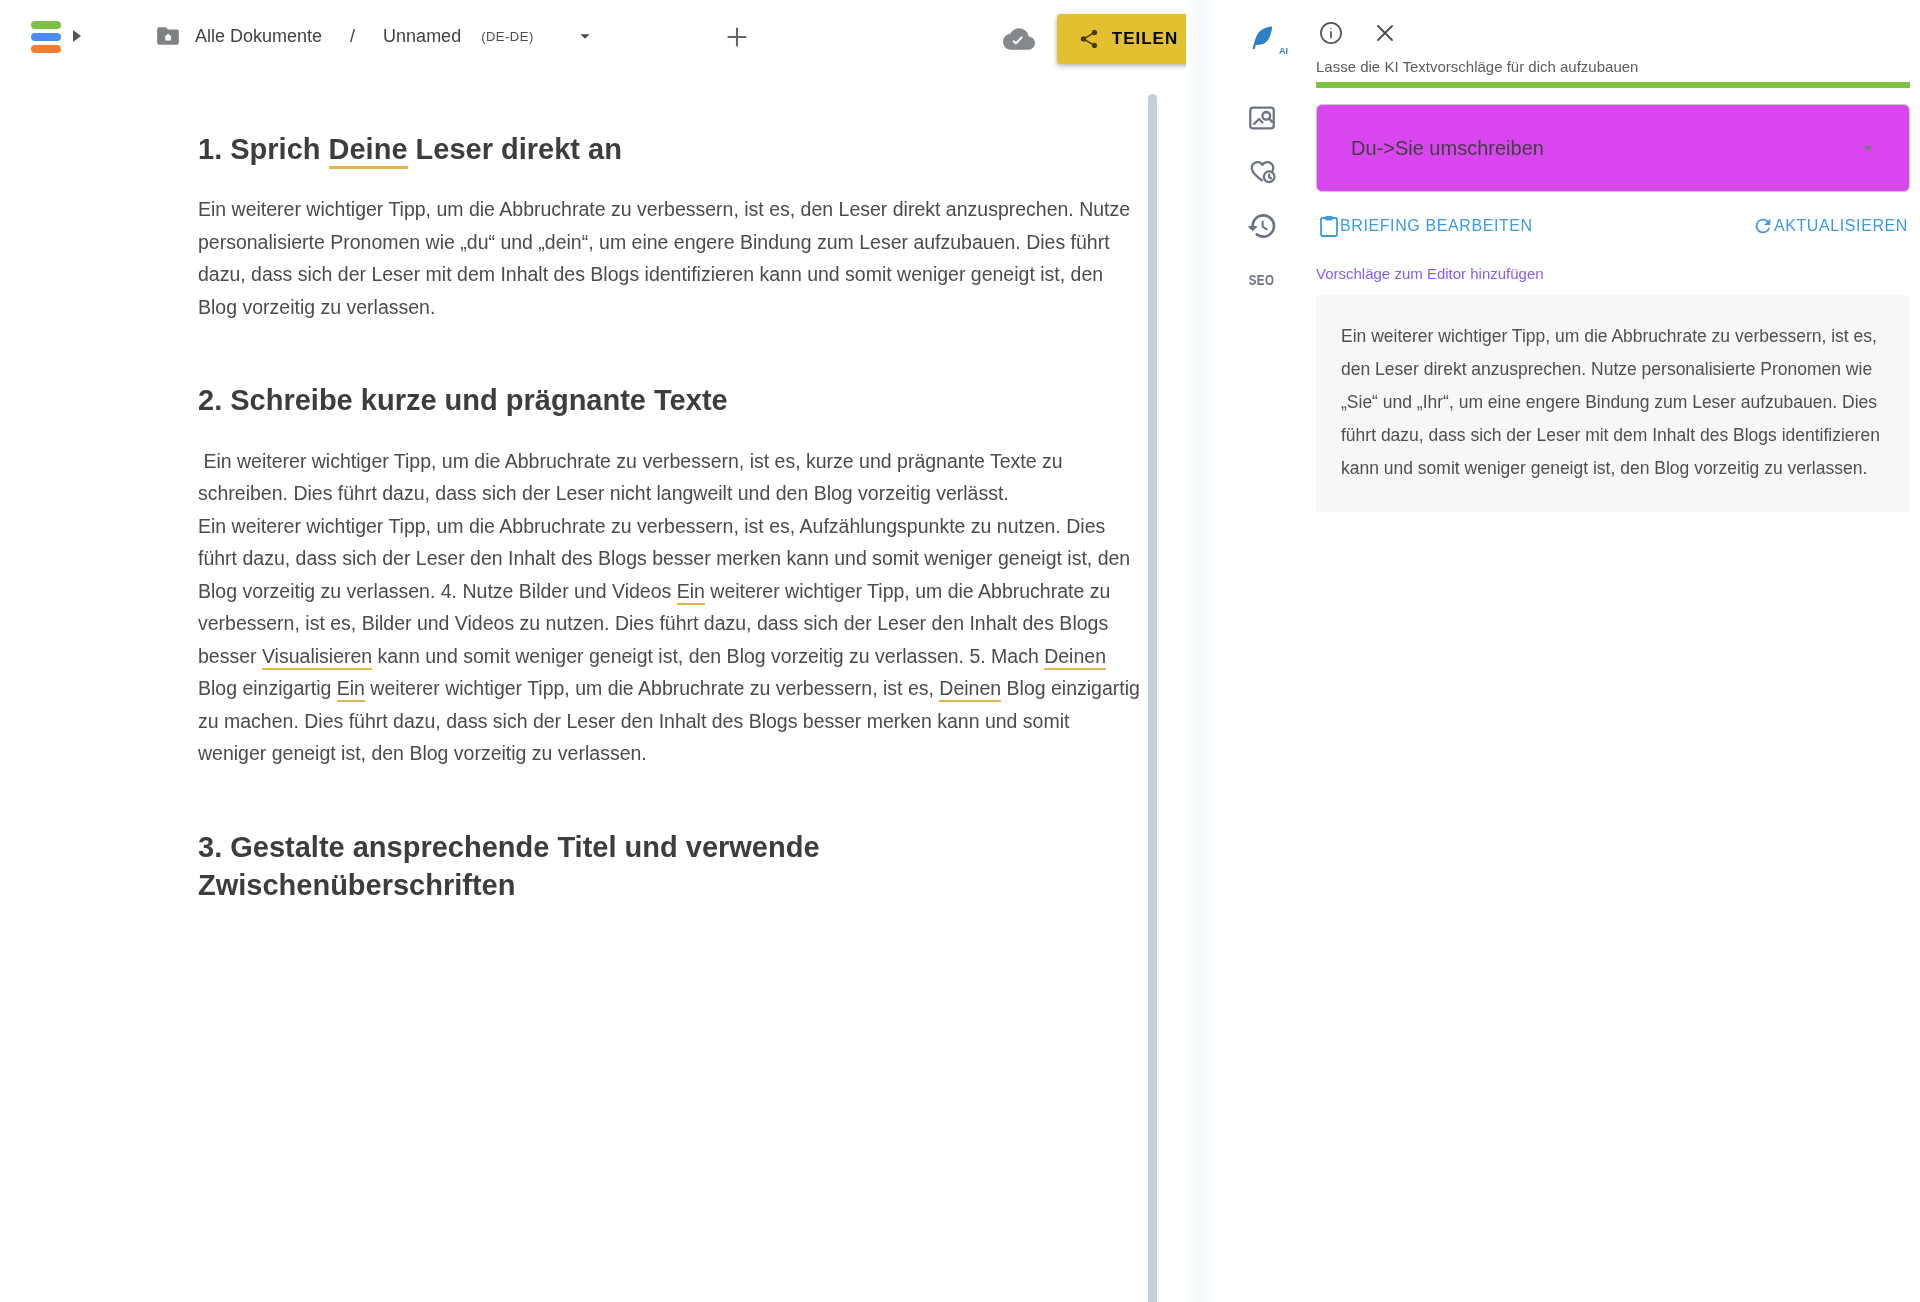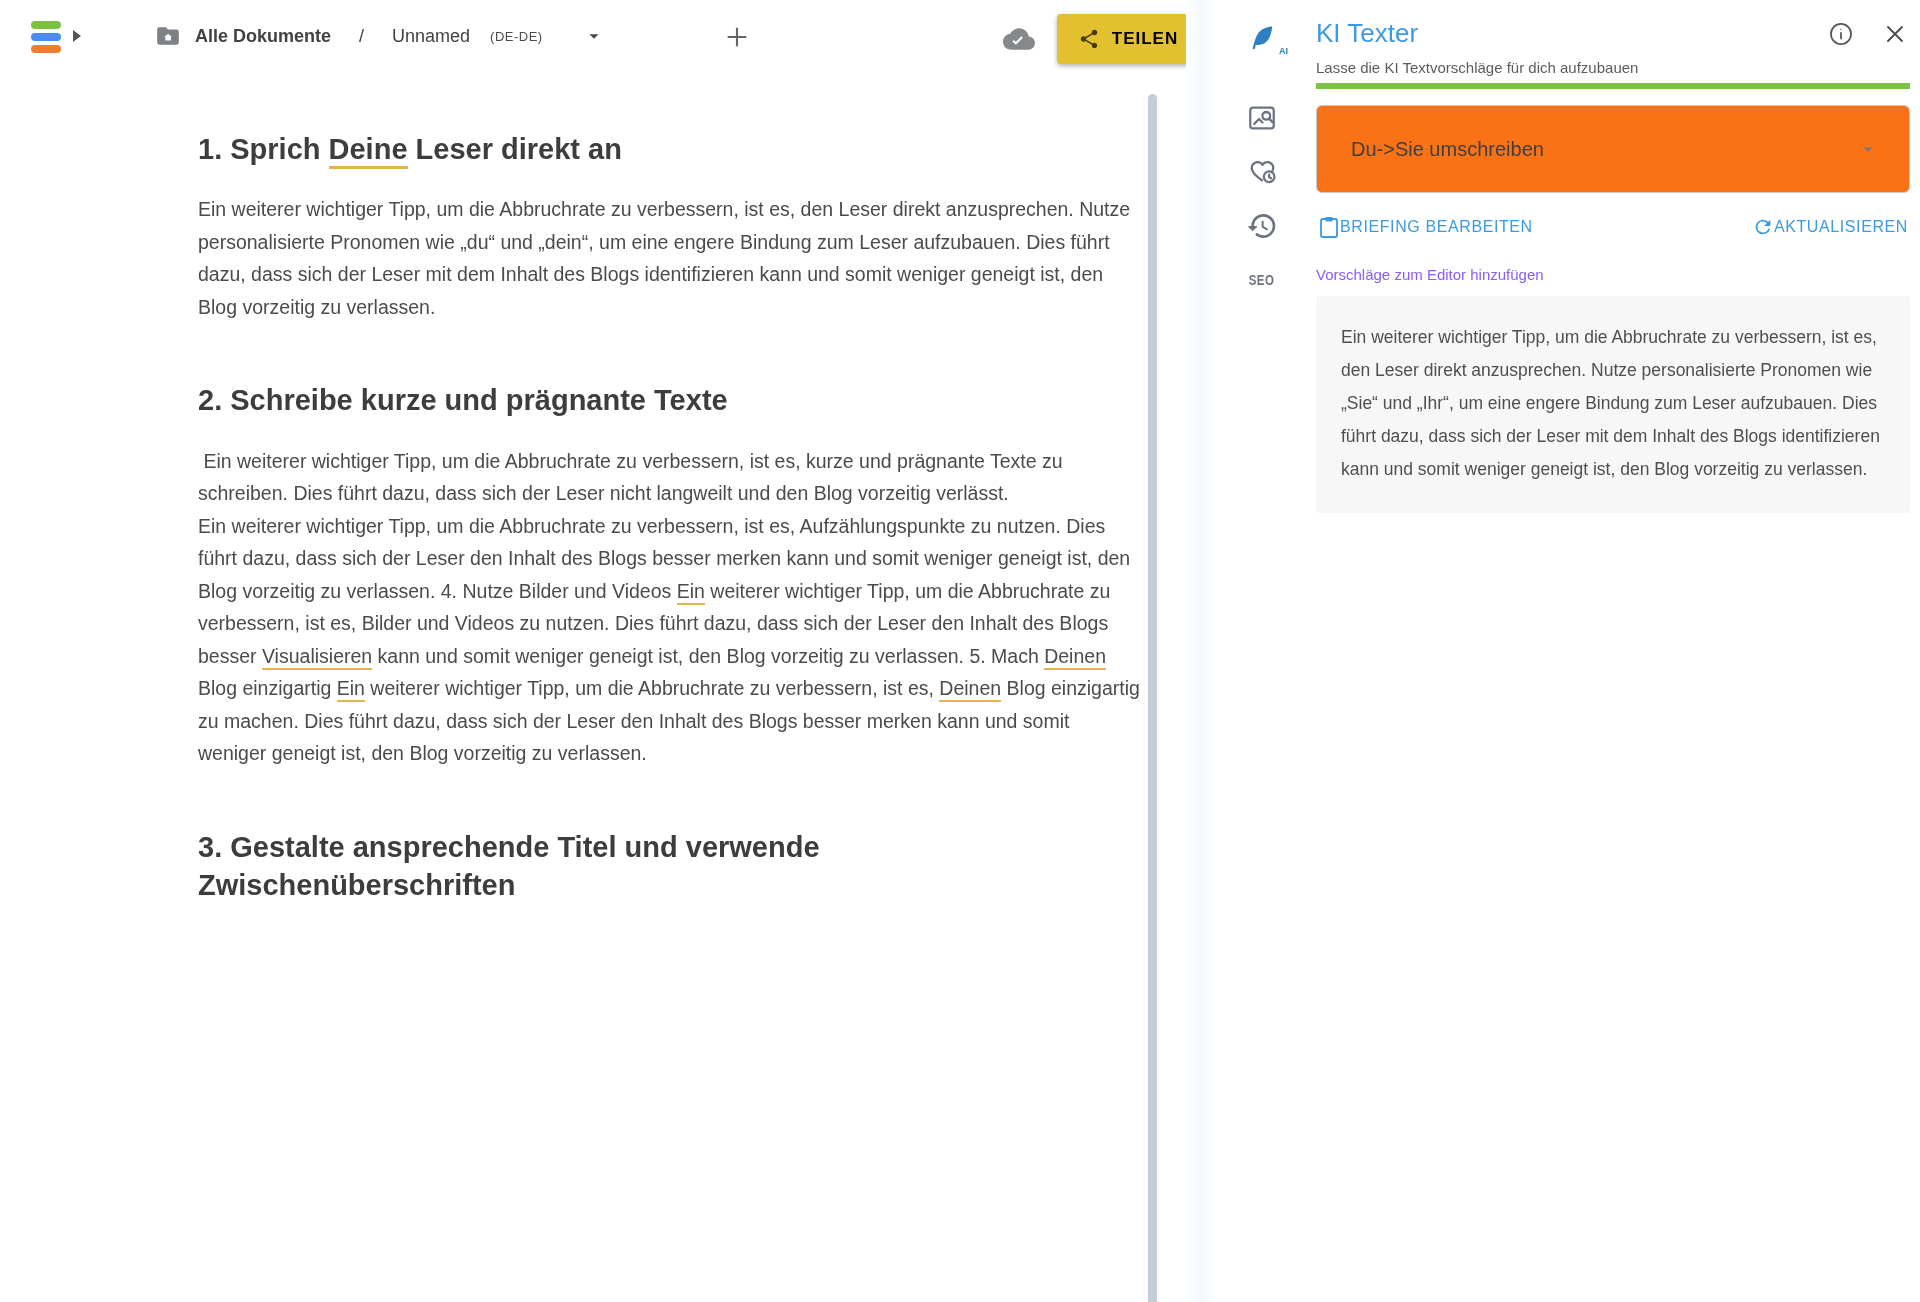--- a/index.html
+++ b/index.html
@@ -10,21 +10,21 @@
   html,body{width:1920px;height:1302px;overflow:hidden;background:#fff;
     font-family:"Liberation Sans","DejaVu Sans",sans-serif;color:var(--ink);}
   
   .topbar{position:absolute;left:0;top:0;width:1215px;height:72px;background:#fff;}
   .hamburger{position:absolute;left:31px;top:21px;width:30px;height:32px;display:flex;
     flex-direction:column;justify-content:space-between;cursor:pointer;}
   .hamburger .bar{height:8px;border-radius:4px;}
   .bar.g{background:#7cc142;} .bar.b{background:#4b8bf5;} .bar.o{background:#ef7f2f;}
   .collapse-arrow{position:absolute;left:70px;top:28px;}
   .crumb{position:absolute;left:155px;top:0;height:72px;display:flex;align-items:center;gap:14px;}
-  .crumb-root{font-size:18px;font-weight:700;color:#424242;}
+  .crumb-root{font-size:18px;font-weight:400;color:#424242;}
   .crumb-sep{font-size:18px;color:#424242;margin:0 14px;}
   .doc-name{font-size:18px;font-weight:500;color:#424242;}
   .doc-loc{font-size:13px;color:#4c4c4c;letter-spacing:.5px;margin-left:6px;}
   .caret-btn{margin-left:26px;display:flex;align-items:center;cursor:pointer;}
   .plus-btn{position:absolute;left:723px;top:23px;cursor:pointer;}
   .cloud{position:absolute;left:1003px;top:26px;}
   .share-btn{position:absolute;left:1057px;top:14px;width:142px;height:50px;border:none;
     background:var(--yellow);border-radius:4px;display:flex;align-items:center;justify-content:center;
     gap:12px;cursor:pointer;box-shadow:0 2px 5px rgba(0,0,0,.3);}
   .share-btn span{font-size:17px;font-weight:700;letter-spacing:1px;color:#000000;}
@@ -55,21 +55,21 @@
   .panel-head{display:flex;align-items:center;margin-top:18px;}
   .panel-title{font-size:26px;font-weight:500;color:var(--accent);flex:1;}
   .icon-btn{width:30px;height:30px;display:flex;align-items:center;justify-content:center;
     cursor:pointer;color:#555;}
   .icon-btn.info{margin-right:24px;}
   .panel-sub{font-size:15px;color:#5c5c5c;margin-top:10px;}
   .word-count{font-size:15px;color:#666;text-align:center;margin-top:27px;}
   .progress{margin-top:7px;height:6px;background:#e8e8e8;position:relative;}
   .progress .fill{position:absolute;left:0;top:0;bottom:0;background:var(--green);}
   .dropdown{margin-top:16px;height:88px;border:1px solid #c9c9c9;border-radius:6px;
-    display:flex;align-items:center;padding:0 30px 0 34px;cursor:pointer;background:#f97316;}
+    display:flex;align-items:center;padding:0 30px 0 34px;cursor:pointer;background:#d946ef;}
   .dropdown .val{font-size:20px;color:#3f3f3f;flex:1;}
   .btn-row{display:flex;justify-content:space-between;align-items:center;margin-top:22px;padding:0 2px;}
   .text-btn{display:flex;align-items:center;background:none;border:none;cursor:pointer;
     color:var(--accent);font-family:inherit;}
   .text-btn span{font-size:16px;font-weight:500;letter-spacing:.6px;color:var(--accent);}
   .sugg-label{font-size:15px;color:#8b5cf6;margin-top:27px;}
   .sugg-card{margin-top:13px;background:#f7f7f7;border-radius:3px;padding:25px 28px 27px 25px;}
   .sugg-card p{font-size:17.5px;line-height:33px;color:#4f4f4f;}
 </style>
 </head>
@@ -161,21 +161,20 @@
         <path d="M13.26 3C8.17 2.86 4 6.95 4 12H2.21c-.45 0-.67.54-.35.85l2.79 2.8c.2.2.51.2.71 0l2.79-2.8c.31-.31.09-.85-.36-.85H6c0-3.9 3.18-7.05 7.1-7 3.72.05 6.85 3.18 6.9 6.9.05 3.91-3.1 7.1-7 7.1-1.61 0-3.1-.55-4.28-1.48-.4-.31-.96-.28-1.32.08-.42.42-.39 1.13.08 1.49C9 20.29 10.91 21 13 21c5.05 0 9.14-4.17 9-9.26-.13-4.69-4.05-8.61-8.74-8.74zM12.5 8c-.41 0-.75.34-.75.75v3.68c0 .35.19.68.49.86l3.12 1.85c.36.21.82.09 1.03-.26.21-.36.1-.82-.26-1.03l-2.88-1.71v-3.39c0-.41-.34-.75-.75-.75z"></path>
         </svg>
     </div>
     <div class="rail-btn">
       <span class="seo-label">SEO</span>
     </div>
   </nav>
 
   <div class="content">
     <div class="panel-head">
-      <h2 class="panel-title">KI Texter</h2>
       <span class="icon-btn info">
         <svg width="26" height="26" viewBox="0 0 24 24" fill="none" stroke="#555" stroke-width="1.6">
           <circle cx="12" cy="12" r="9.3"></circle>
           <path d="M12 11v5.2" stroke-linecap="round"></path>
           <circle cx="12" cy="7.8" r="0.6" fill="#555" stroke="none"></circle>
           </svg>
       </span>
       <span class="icon-btn">
         <svg width="24" height="24" viewBox="0 0 24 24" fill="none" stroke="#4a4a4a" stroke-width="1.8" stroke-linecap="round">
           <path d="M5 5l14 14M19 5L5 19"></path>

